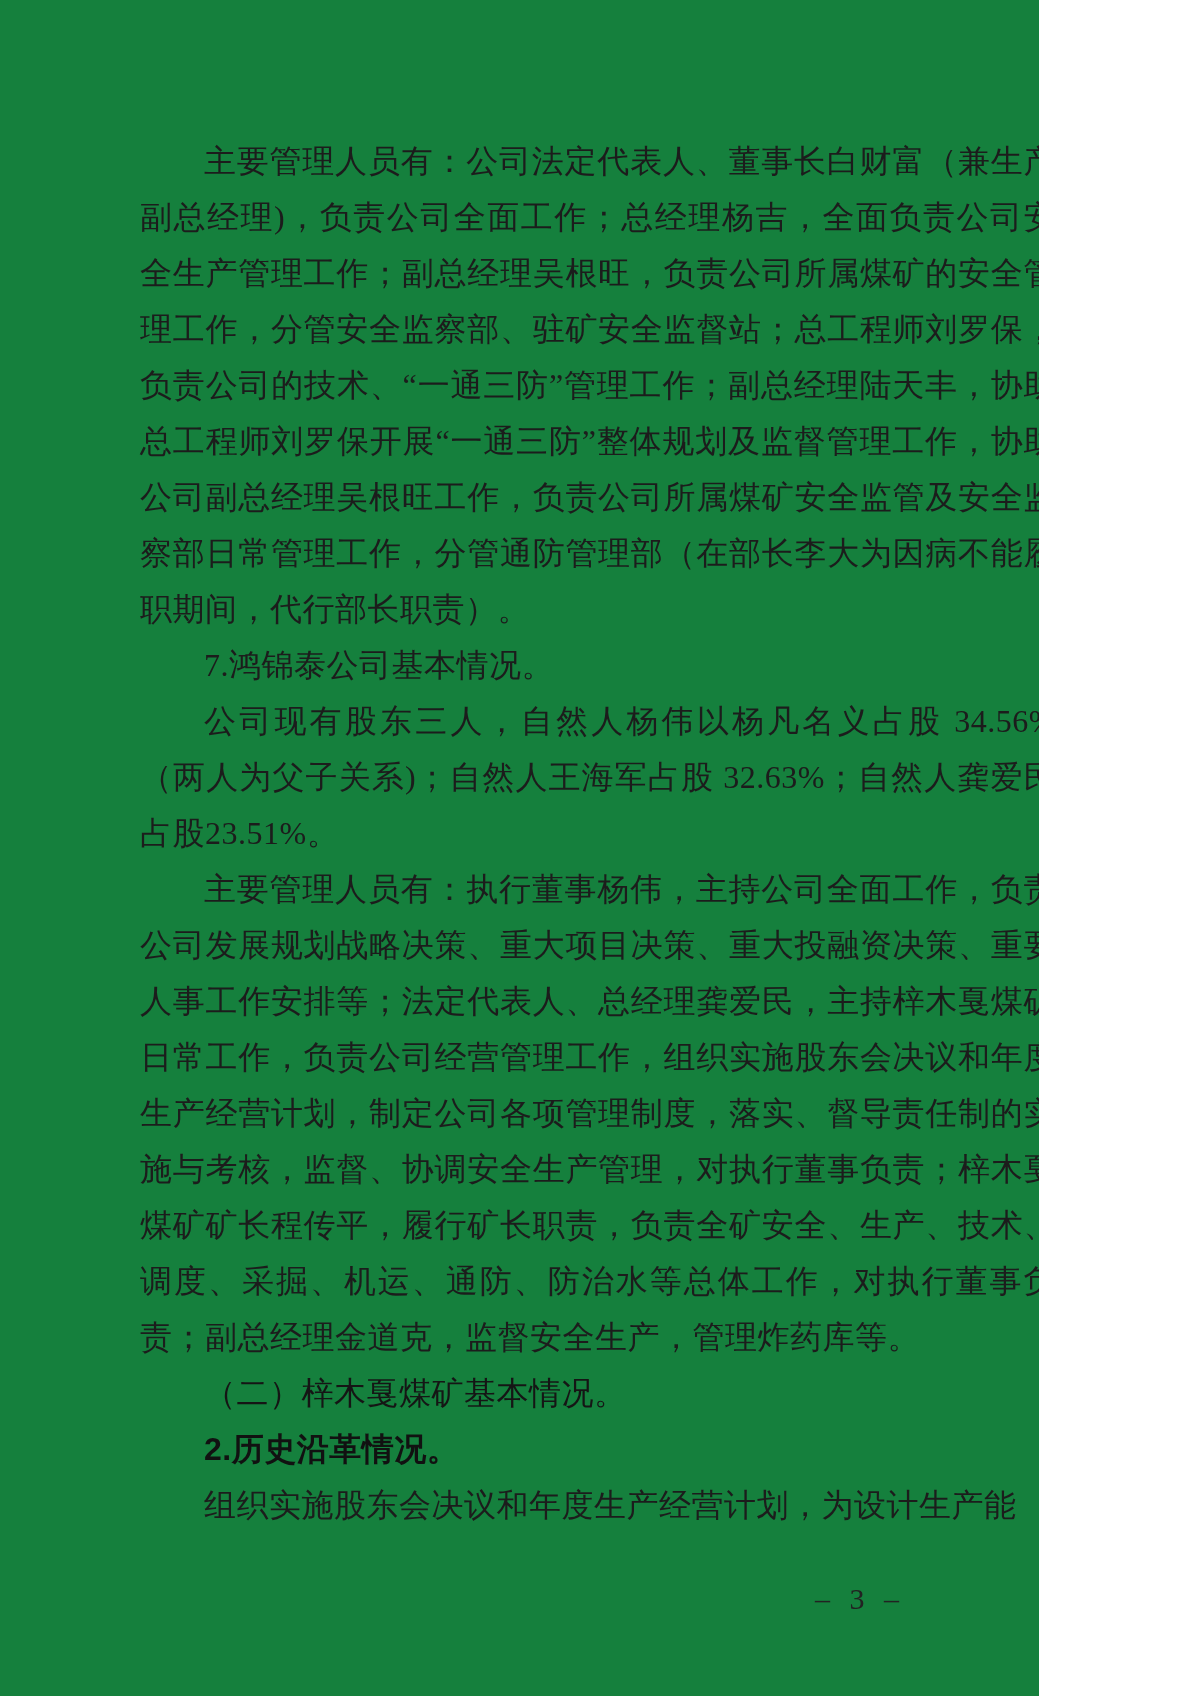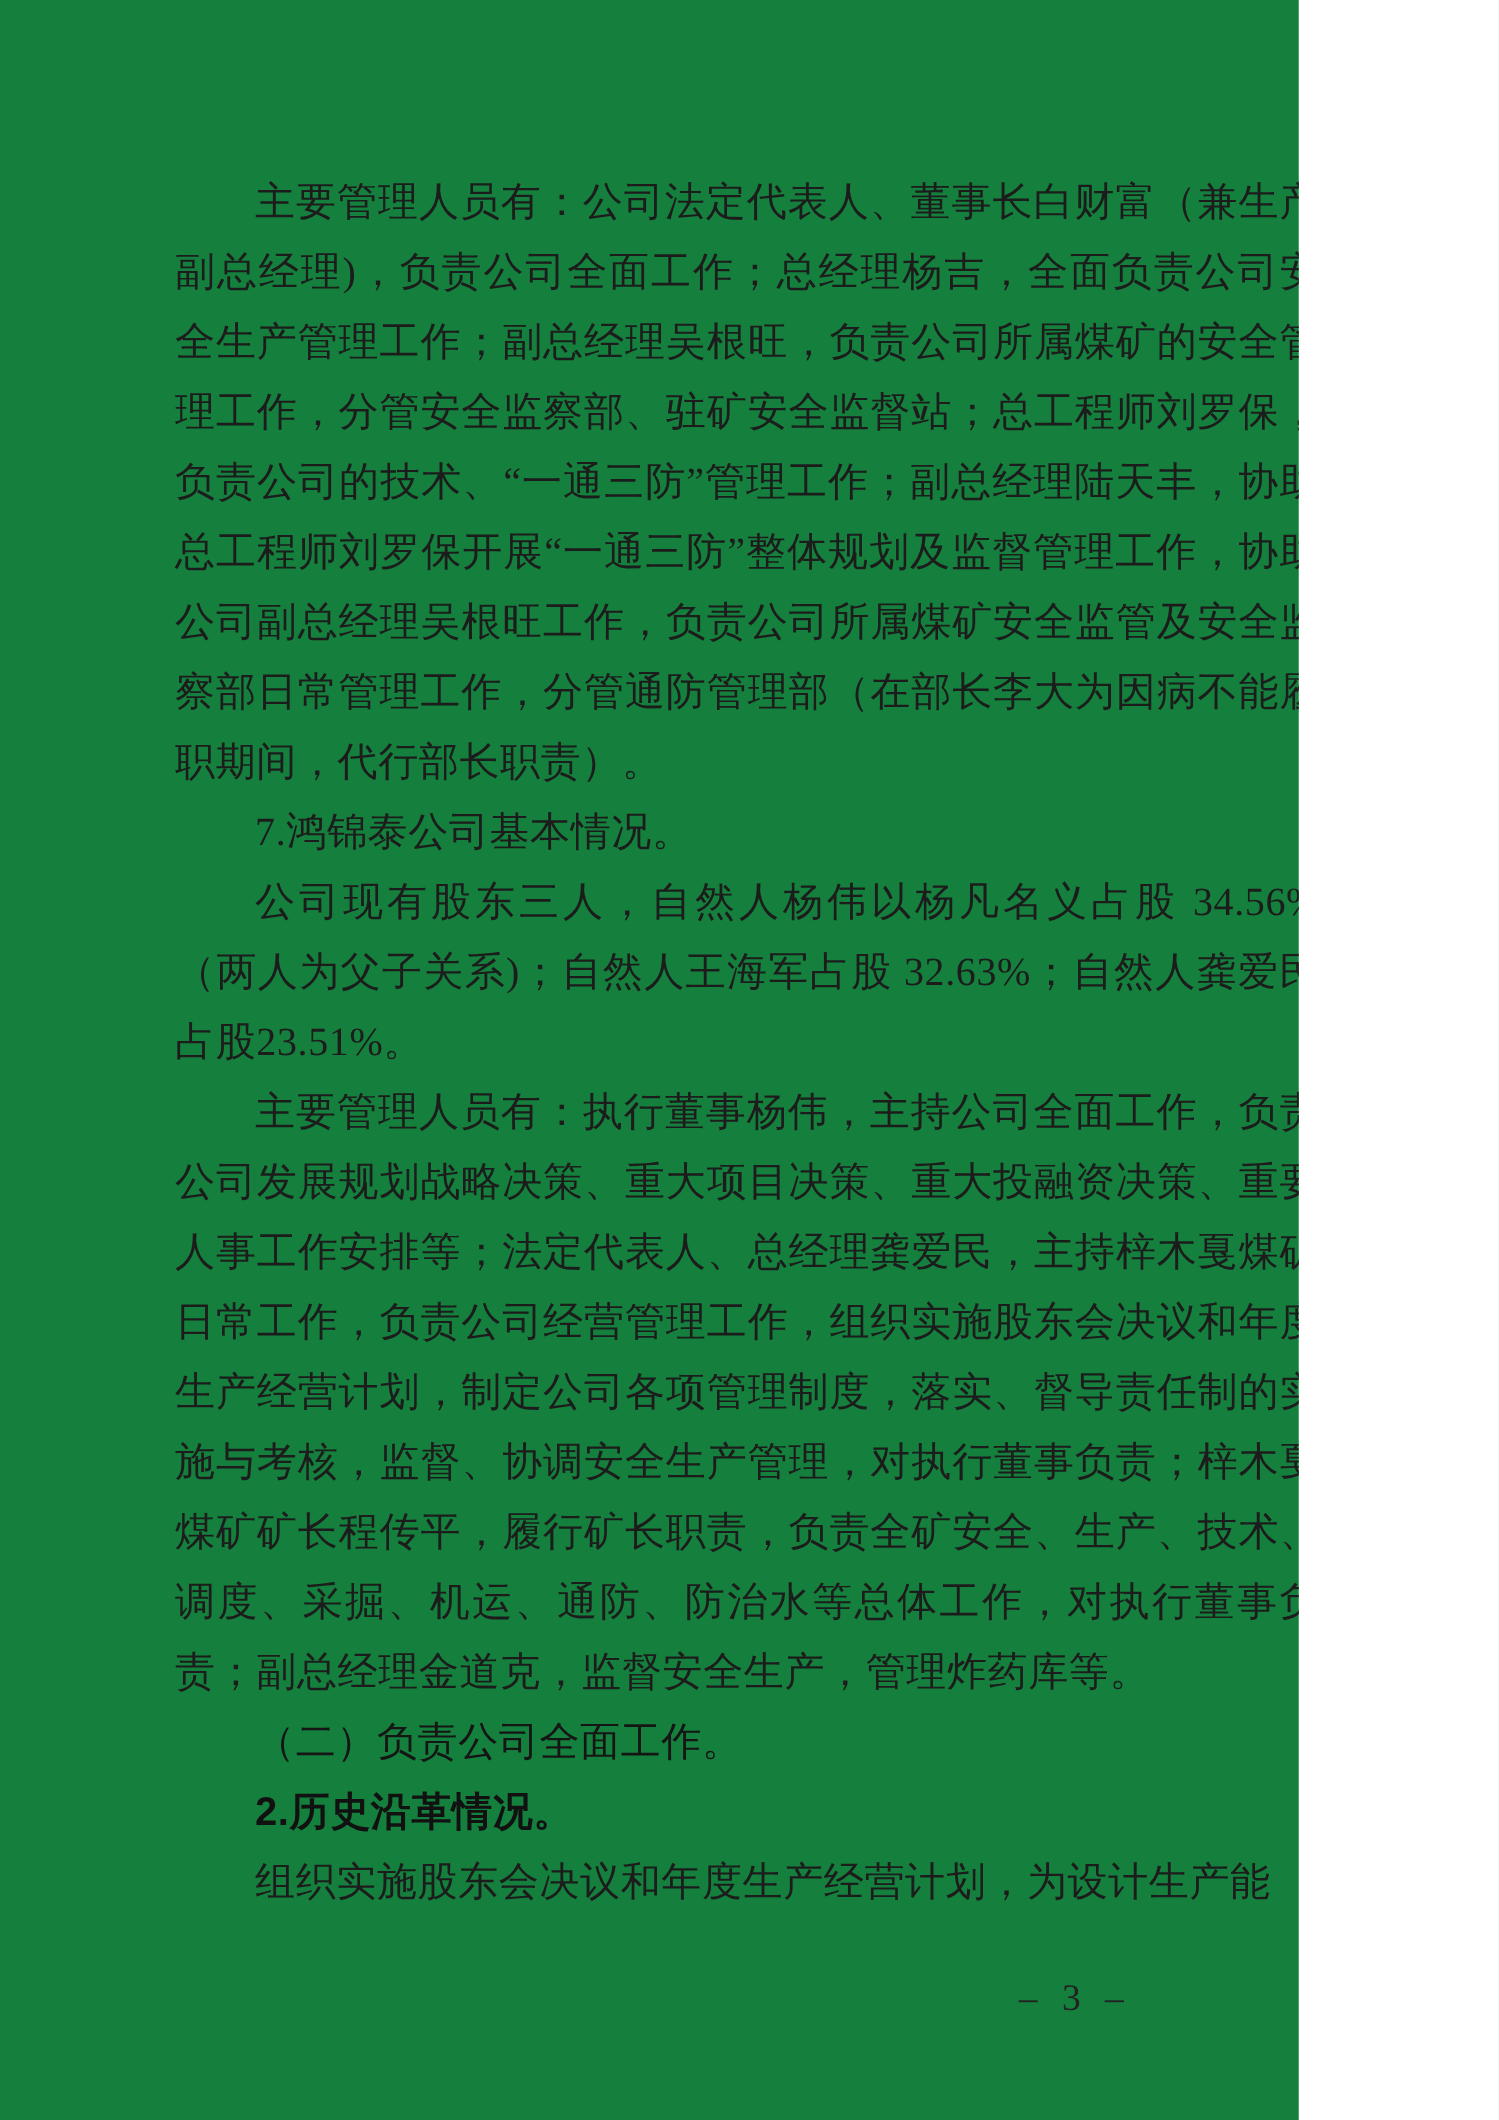--- a/index.html
+++ b/index.html
@@ -53,19 +53,19 @@
 </style>
 </head>
 <body>
 
 <div class="page">
   <div class="content">
     <p class="para body">主要管理人员有：公司法定代表人、董事长白财富（兼生产副总经理)，负责公司全面工作；总经理杨吉，全面负责公司安全生产管理工作；副总经理吴根旺，负责公司所属煤矿的安全管理工作，分管安全监察部、驻矿安全监督站；总工程师刘罗保，负责公司的技术、“一通三防”管理工作；副总经理陆天丰，协助总工程师刘罗保开展“一通三防”整体规划及监督管理工作，协助公司副总经理吴根旺工作，负责公司所属煤矿安全监管及安全监察部日常管理工作，分管通防管理部（在部长李大为因病不能履职期间，代行部长职责）。</p>
     <p class="para body">7.鸿锦泰公司基本情况。</p>
     <p class="para body">公司现有股东三人，自然人杨伟以杨凡名义占股 34.56%（两人为父子关系)；自然人王海军占股 32.63%；自然人龚爱民占股23.51%。</p>
     <p class="para body">主要管理人员有：执行董事杨伟，主持公司全面工作，负责公司发展规划战略决策、重大项目决策、重大投融资决策、重要人事工作安排等；法定代表人、总经理龚爱民，主持梓木戛煤矿日常工作，负责公司经营管理工作，组织实施股东会决议和年度生产经营计划，制定公司各项管理制度，落实、督导责任制的实施与考核，监督、协调安全生产管理，对执行董事负责；梓木戛煤矿矿长程传平，履行矿长职责，负责全矿安全、生产、技术、调度、采掘、机运、通防、防治水等总体工作，对执行董事负责；副总经理金道克，监督安全生产，管理炸药库等。</p>
-    <p class="para kai">（二）负责公司全面工作。</p>
+    <p class="para kai">（二）梓木戛煤矿基本情况。</p>
     <p class="para hei">2.历史沿革情况。</p>
     <p class="para body">组织实施股东会决议和年度生产经营计划，为设计生产能</p>
   </div>
 
   <div class="footer">– 3 –</div>
 </div>
 
 </body></html>

